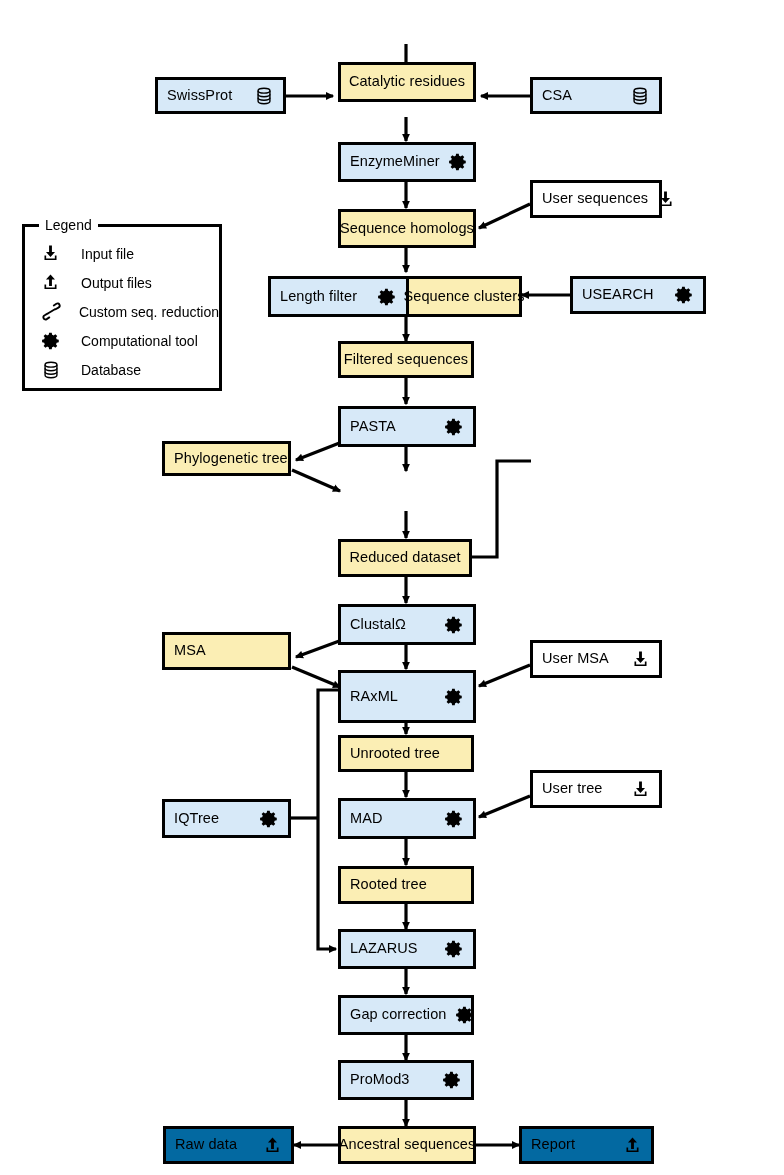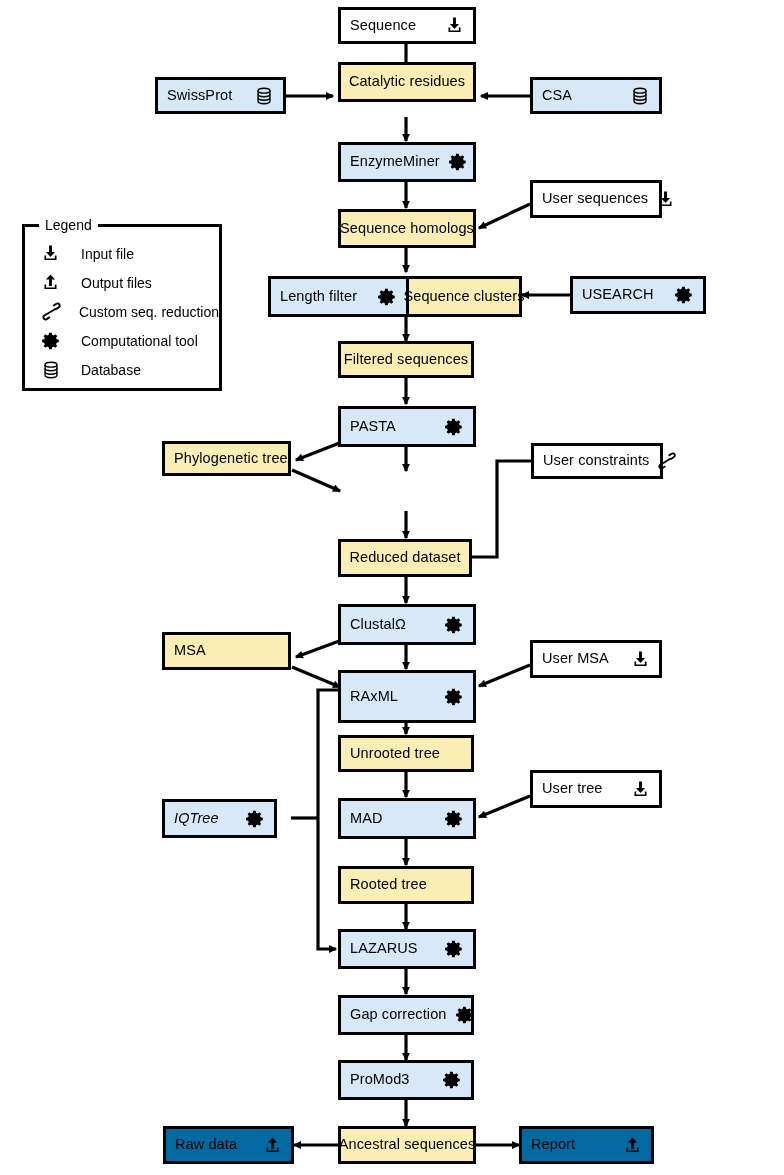--- a/index.html
+++ b/index.html
@@ -189,29 +189,20 @@
               <path d="M4.9 9.9c0 1.6 3.2 2.9 7.1 2.9s7.1-1.3 7.1-2.9"></path>
               <path d="M4.9 14.2c0 1.6 3.2 2.9 7.1 2.9s7.1-1.3 7.1-2.9"></path>
             </g>
           </svg>
         </span>
         <span class="legend-txt">Database</span>
       </div>
     </div>
   </div>
 
-  <div class="node fill-white" style="left:338px;top:7px;width:138px;height:37px;">
-    <span class="lbl">Sequence</span>
-    <span class="ico">
-      <svg width="19" height="19" viewBox="0 0 24 24">
-          <path d="M10.2 2h3.6v8.1h3.9L12 16.4 6.3 10.1h3.9z" fill="#000"></path>
-          <path d="M4.4 14.4v5.9h15.2v-5.9h-2.1v3.8H6.5v-3.8z" fill="#000"></path>
-        </svg>
-    </span>
-  </div>
 
   <div class="node fill-blue" style="left:155px;top:77px;width:131px;height:37px;">
     <span class="lbl">SwissProt</span>
     <span class="ico">
       <svg width="20" height="20" viewBox="0 0 24 24">
           <g fill="none" stroke="#000" stroke-width="1.7">
             <ellipse cx="12" cy="5.6" rx="7.1" ry="2.9"></ellipse>
             <path d="M4.9 5.6v12.8c0 1.6 3.2 2.9 7.1 2.9s7.1-1.3 7.1-2.9V5.6"></path>
             <path d="M4.9 9.9c0 1.6 3.2 2.9 7.1 2.9s7.1-1.3 7.1-2.9"></path>
             <path d="M4.9 14.2c0 1.6 3.2 2.9 7.1 2.9s7.1-1.3 7.1-2.9"></path>
@@ -297,32 +288,20 @@
           <path fill="#000" d="M12 8.1a3.9 3.9 0 100 7.8 3.9 3.9 0 000-7.8zm0 6a2.1 2.1 0 110-4.2 2.1 2.1 0 010 4.2z"></path>
           <path fill="#000" d="M21.3 13.6v-3.2l-2.5-.4a7.2 7.2 0 00-.8-1.9l1.5-2-2.3-2.3-2 1.5c-.6-.4-1.2-.6-1.9-.8L12.9 2h-3.2l-.4 2.5c-.7.2-1.3.4-1.9.8l-2-1.5L3.1 6.1l1.5 2c-.4.6-.6 1.2-.8 1.9L1.3 10.4v3.2l2.5.4c.2.7.4 1.3.8 1.9l-1.5 2 2.3 2.3 2-1.5c.6.4 1.2.6 1.9.8l.4 2.5h3.2l.4-2.5c.7-.2 1.3-.4 1.9-.8l2 1.5 2.3-2.3-1.5-2c.4-.6.6-1.2.8-1.9z"></path>
         </svg>
     </span>
   </div>
 
   <div class="node fill-yellow" style="left:162px;top:441px;width:129px;height:35px;">
     <span class="lbl">Phylogenetic tree</span>
   </div>
 
-  <div class="node fill-white" style="left:531px;top:443px;width:132px;height:36px;">
-    <span class="lbl">User constraints</span>
-    <span class="ico">
-      <svg width="20" height="20" viewBox="0 0 24 24">
-          <g fill="none" stroke="#000" stroke-width="2.1" stroke-linecap="round">
-            <path d="M14.6 5.2l3.0-2.0c1.3-.8 2.9-.4 3.5.9.6 1.3.1 2.8-1.2 3.5l-3.2 1.9"></path>
-            <path d="M9.5 18.7l-3.0 2.0c-1.3.8-2.9.4-3.5-.9-.6-1.3-.1-2.8 1.2-3.5l3.2-1.9"></path>
-            <path d="M8.2 14.0l7.7-4.6"></path>
-          </g>
-        </svg>
-    </span>
-  </div>
 
 
   <div class="node fill-yellow center-text" style="left:338px;top:539px;width:134px;height:38px;">
     <span class="lbl">Reduced dataset</span>
   </div>
 
   <div class="node fill-blue" style="left:338px;top:604px;width:138px;height:41px;">
     <span class="lbl">ClustalΩ</span>
     <span class="ico">
       <svg width="20" height="20" viewBox="0 0 24 24">
@@ -363,21 +342,21 @@
   <div class="node fill-white" style="left:530px;top:770px;width:132px;height:38px;">
     <span class="lbl">User tree</span>
     <span class="ico">
       <svg width="19" height="19" viewBox="0 0 24 24">
           <path d="M10.2 2h3.6v8.1h3.9L12 16.4 6.3 10.1h3.9z" fill="#000"></path>
           <path d="M4.4 14.4v5.9h15.2v-5.9h-2.1v3.8H6.5v-3.8z" fill="#000"></path>
         </svg>
     </span>
   </div>
 
-  <div class="node fill-blue" style="left:162px;top:799px;width:115px;height:39px;font-style:italic;">
+  <div class="node fill-blue" style="left:162px;top:799px;width:129px;height:39px;">
     <span class="lbl">IQTree</span>
     <span class="ico">
       <svg width="20" height="20" viewBox="0 0 24 24">
           <path fill="#000" d="M12 8.1a3.9 3.9 0 100 7.8 3.9 3.9 0 000-7.8zm0 6a2.1 2.1 0 110-4.2 2.1 2.1 0 010 4.2z"></path>
           <path fill="#000" d="M21.3 13.6v-3.2l-2.5-.4a7.2 7.2 0 00-.8-1.9l1.5-2-2.3-2.3-2 1.5c-.6-.4-1.2-.6-1.9-.8L12.9 2h-3.2l-.4 2.5c-.7.2-1.3.4-1.9.8l-2-1.5L3.1 6.1l1.5 2c-.4.6-.6 1.2-.8 1.9L1.3 10.4v3.2l2.5.4c.2.7.4 1.3.8 1.9l-1.5 2 2.3 2.3 2-1.5c.6.4 1.2.6 1.9.8l.4 2.5h3.2l.4-2.5c.7-.2 1.3-.4 1.9-.8l2 1.5 2.3-2.3-1.5-2c.4-.6.6-1.2.8-1.9z"></path>
         </svg>
     </span>
   </div>
 
   <div class="node fill-blue" style="left:338px;top:798px;width:138px;height:41px;">

